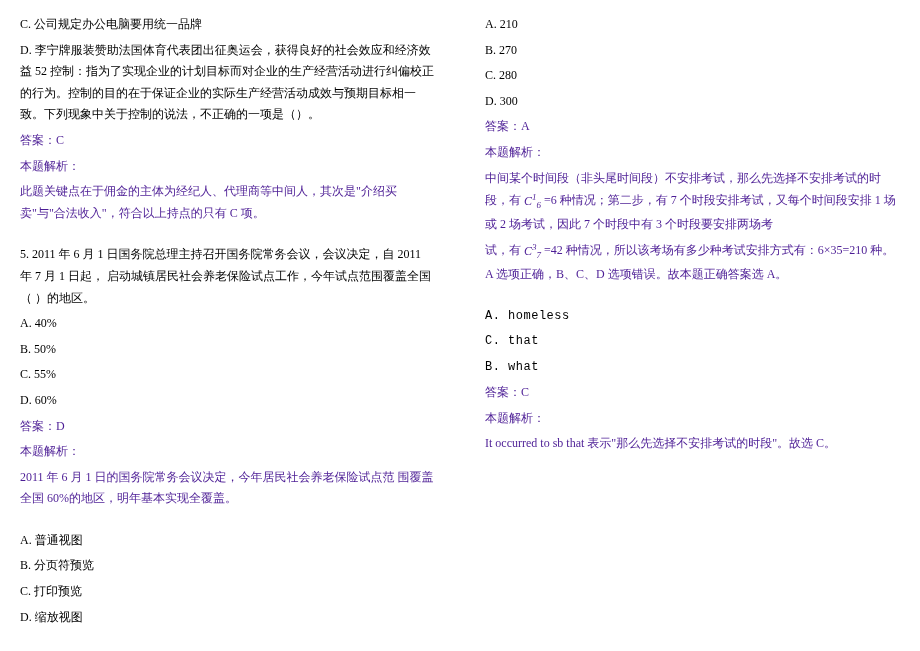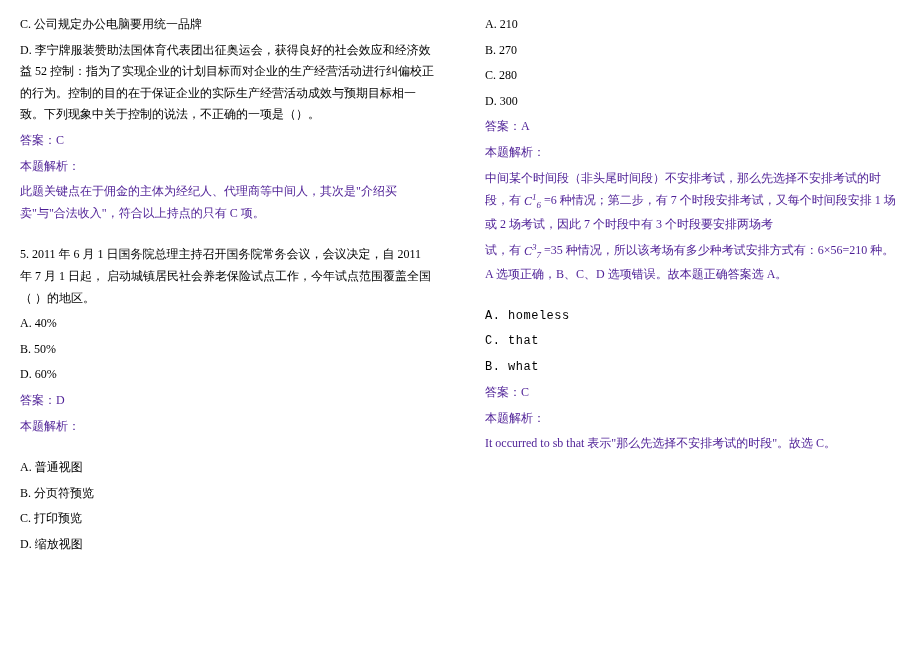--- a/index.html
+++ b/index.html
@@ -60,23 +60,25 @@
       <p>D. 李宁牌服装赞助法国体育代表团出征奥运会，获得良好的社会效应和经济效益 52 控制：指为了实现企业的计划目标而对企业的生产经营活动进行纠偏校正的行为。控制的目的在于保证企业的实际生产经营活动成效与预期目标相一致。下列现象中关于控制的说法，不正确的一项是（）。</p>
       <p class="answer">答案：C</p>
       <p class="answer">本题解析：</p>
       <p class="answer">此题关键点在于佣金的主体为经纪人、代理商等中间人，其次是"介绍买卖"与"合法收入"，符合以上持点的只有 C 项。</p>
     </div>
 
     <div class="block">
       <p>5. 2011 年 6 月 1 日国务院总理主持召开国务院常务会议，会议决定，自 2011 年 7 月 1 日起，  启动城镇居民社会养老保险试点工作，今年试点范围覆盖全国（  ）的地区。</p>
       <p>A. 40%</p>
       <p>B. 50%</p>
+      <p>C. 55%</p>
       <p>D. 60%</p>
       <p class="answer">答案：D</p>
       <p class="answer">本题解析：</p>
+      <p class="answer">2011 年 6 月 1 日的国务院常务会议决定，今年居民社会养老保险试点范 围覆盖全国 60%的地区，明年基本实现全覆盖。</p>
     </div>
 
     <div class="block">
       <p>A. 普通视图</p>
       <p>B. 分页符预览</p>
       <p>C. 打印预览</p>
       <p>D. 缩放视图</p>
 
     </div>
 
@@ -88,21 +90,21 @@
       <p>A. 210</p>
       <p>B. 270</p>
       <p>C. 280</p>
       <p>D. 300</p>
       <p class="answer">答案：A</p>
       <p class="answer">本题解析：</p>
       <p class="answer">
         <span>中间某个时间段（非头尾时间段）不安排考试，那么先选择不安排考试的时段，有 </span><span class="math"><span>C</span><span class="sup">1</span><span class="sub">6</span></span><span> =6 种情况；第二步，有 7 个时段安排考试，又每个时间段安排 1 场或 2 场考试，因此 7 个时段中有 3 个时段要安排两场考</span>
       </p>
       <p class="answer">
-        <span>试，有 </span><span class="math"><span>C</span><span class="sup">3</span><span class="sub">7</span></span><span> =35 种情况，所以该考场有多少种考试安排方式有：6×56=210 种。A 选项正确，B、C、D 选项错误。故本题正确答案选 A。</span>
+        <span>试，有 </span><span class="math"><span>C</span><span class="sup">3</span><span class="sub">7</span></span><span> =42 种情况，所以该考场有多少种考试安排方式有：6×35=210 种。A 选项正确，B、C、D 选项错误。故本题正确答案选 A。</span>
       </p>
     </div>
 
     <div class="block">
       <p class="english">A. homeless</p>
       <p class="english">C. that</p>
       <p class="english">B. what</p>
       <p class="answer">答案：C</p>
       <p class="answer">本题解析：</p>
       <p class="answer">It occurred to sb that 表示"那么先选择不安排考试的时段"。故选 C。</p>

